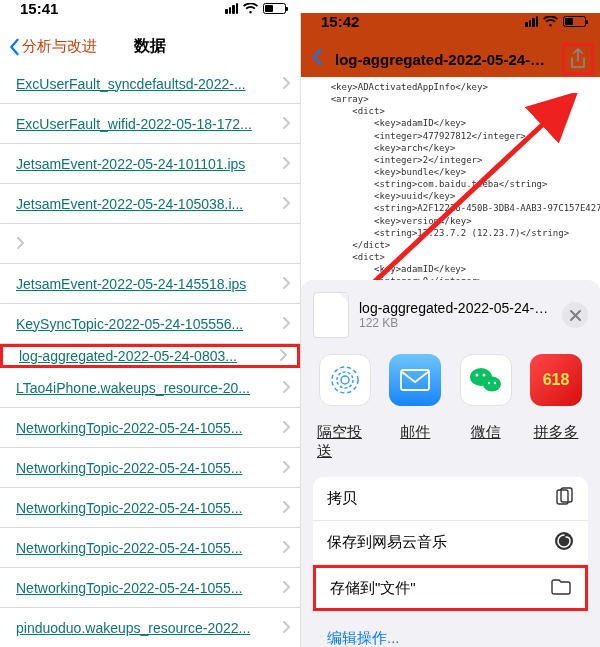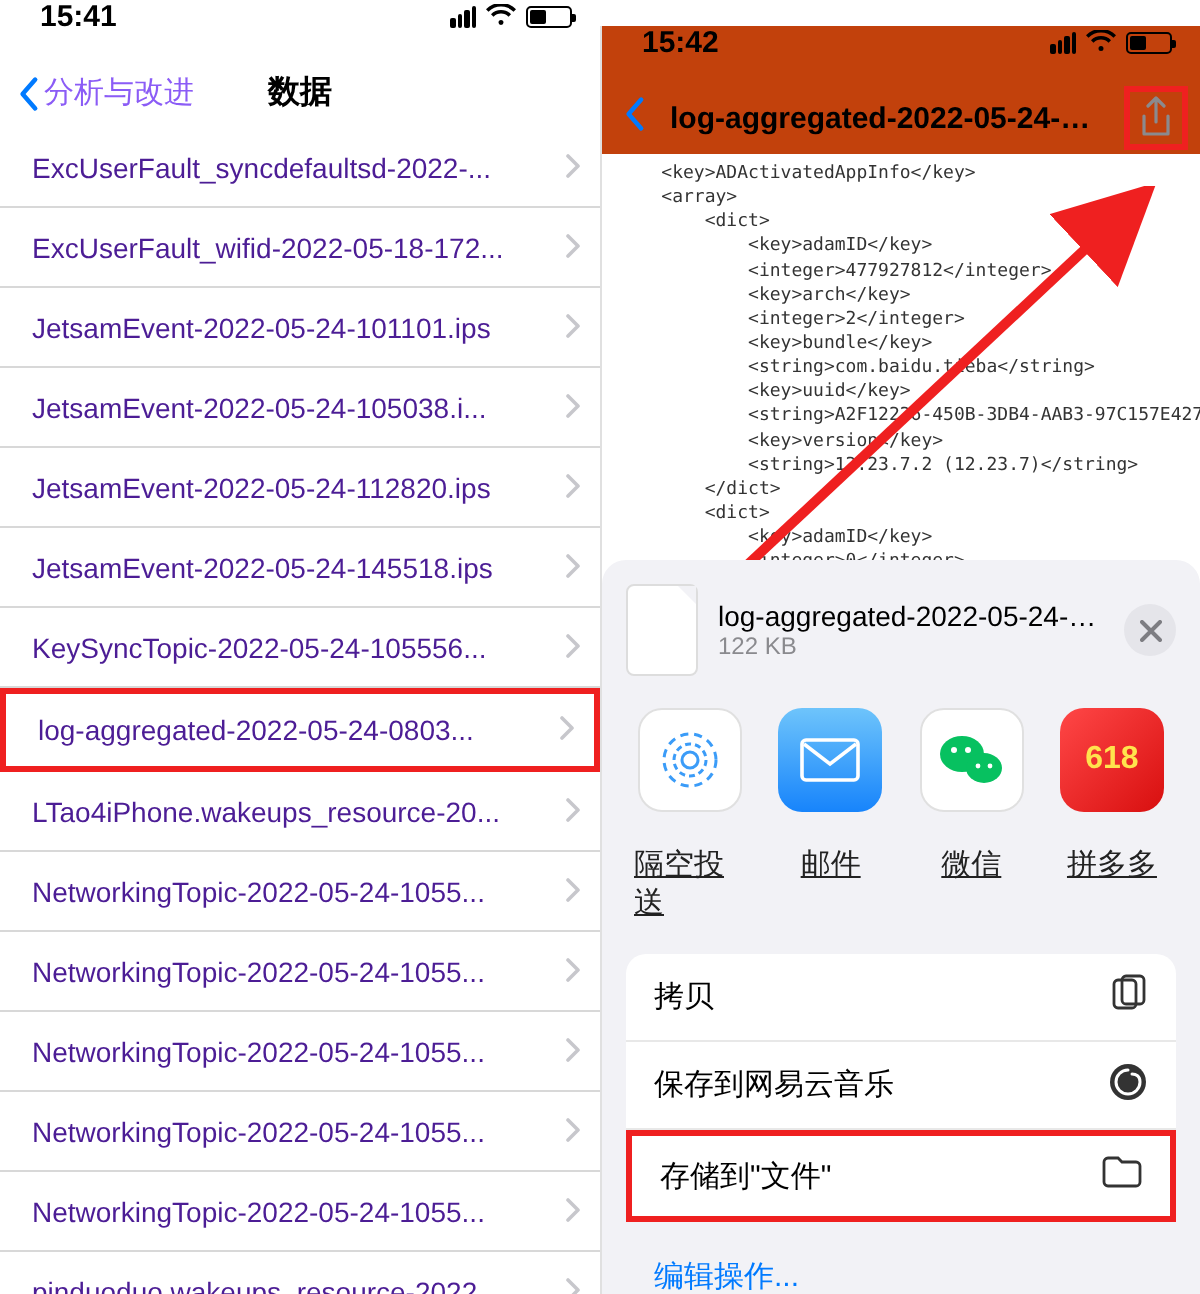--- a/index.html
+++ b/index.html
@@ -9,31 +9,31 @@
     .status-bar { height: 28px; display: flex; justify-content: space-between; align-items: flex-start; padding: 0 14px 0 20px; font-weight: 600; font-size: 15px; }
     .status-right { display: flex; gap: 5px; align-items: center; }
     .sig { display: inline-flex; align-items: flex-end; gap: 1px; }
     .sig span { width: 2.5px; background: #000; border-radius: 1px; }
     .b1 { height: 5px; } .b2 { height: 7px; } .b3 { height: 9px; } .b4 { height: 11px; }
     .wifi svg { width: 15px; height: 11px; }
     .bat { width: 23px; height: 11px; border: 1px solid #000; border-radius: 2.5px; position: relative; }
     .bat::after { content: ''; position: absolute; right: -3px; top: 3px; width: 2px; height: 4px; background: #000; border-radius: 0 1px 1px 0; }
     .bat i { position: absolute; left: 1px; top: 1px; bottom: 1px; width: 39%; background: #000; border-radius: 1px; }
     .nav { height: 36px; display: flex; align-items: center; padding: 0 8px; position: relative; }
-    .back { color: #8b5cf6; font-size: 15px; display: flex; align-items: flex-end; }
+    .back { color: #c2410c; font-size: 15px; display: flex; align-items: flex-end; }
     .back svg { width: 12px; height: 18px; margin-right: 2px; }
     .nav-title { position: absolute; left: 50%; transform: translateX(-50%); font-size: 16px; font-weight: 600; }
     .share-btn { margin-left: auto; width: 32px; height: 32px; display: flex; align-items: center; justify-content: center; }
     .hl-red { border: 3px solid #ef2020; }
     .list { background: #fff; }
     .row { height: 40px; display: flex; align-items: center; padding: 0 10px 0 16px; border-bottom: 0.5px solid #d8d8d8; font-size: 14px; position: relative; }
-    .row-text { flex: 1; white-space: nowrap; overflow: hidden; text-overflow: ellipsis; color: #4c1d95; }
+    .row-text { flex: 1; white-space: nowrap; overflow: hidden; text-overflow: ellipsis; color: #0f766e; text-decoration: underline; }
     .chev { color: #c7c7cc; flex-shrink: 0; }
     .chev svg { width: 8px; height: 12px; }
-    .row.hl { border: 3px solid #ef2020; height: 42px; }
+    .row.hl { border: 3px solid #ef2020; height: 24px; }
     .file-title { font-size: 15px; font-weight: 600; padding: 4px 12px; white-space: nowrap; overflow: hidden; text-overflow: ellipsis; flex: 1; }
     .code-view { padding: 4px 8px; font-size: 9px; line-height: 1.35; white-space: pre; font-family: Menlo, monospace; color: #333; overflow: hidden; height: 230px; background: #fff; }
     .arrow { position: absolute; pointer-events: none; }
     .sheet { position: absolute; bottom: 0; left: 0; right: 0; background: #f2f2f6; border-radius: 12px 12px 0 0; padding: 12px; }
     .sheet-head { display: flex; align-items: center; gap: 10px; }
     .doc-ico { width: 36px; height: 46px; background: #fff; border: 1px solid #ddd; border-radius: 4px; position: relative; }
     .doc-ico::before { content: ''; position: absolute; top: 0; right: 0; border-width: 0 9px 9px 0; border-style: solid; border-color: transparent #f2f2f6 transparent transparent; }
     .sheet-info { flex: 1; min-width: 0; }
     .sheet-name { font-size: 14px; font-weight: 500; white-space: nowrap; overflow: hidden; text-overflow: ellipsis; }
     .sheet-size { font-size: 12px; color: #8a8a8e; }
@@ -107,21 +107,20 @@
             <path d="M2 1l5 5-5 5" stroke="#c7c7cc" stroke-width="1.8" fill="none" stroke-linecap="round" stroke-linejoin="round"></path>
           </svg></span>
       </div>
       <div class="row">
         <span class="row-text">JetsamEvent-2022-05-24-105038.i...</span>
         <span class="chev"><svg viewBox="0 0 8 12">
             <path d="M2 1l5 5-5 5" stroke="#c7c7cc" stroke-width="1.8" fill="none" stroke-linecap="round" stroke-linejoin="round"></path>
           </svg></span>
       </div>
       <div class="row">
-        <span class="row-text">JetsamEvent-2022-05-24-112820.ips</span>
         <span class="chev"><svg viewBox="0 0 8 12">
             <path d="M2 1l5 5-5 5" stroke="#c7c7cc" stroke-width="1.8" fill="none" stroke-linecap="round" stroke-linejoin="round"></path>
           </svg></span>
       </div>
       <div class="row">
         <span class="row-text">JetsamEvent-2022-05-24-145518.ips</span>
         <span class="chev"><svg viewBox="0 0 8 12">
             <path d="M2 1l5 5-5 5" stroke="#c7c7cc" stroke-width="1.8" fill="none" stroke-linecap="round" stroke-linejoin="round"></path>
           </svg></span>
       </div>

